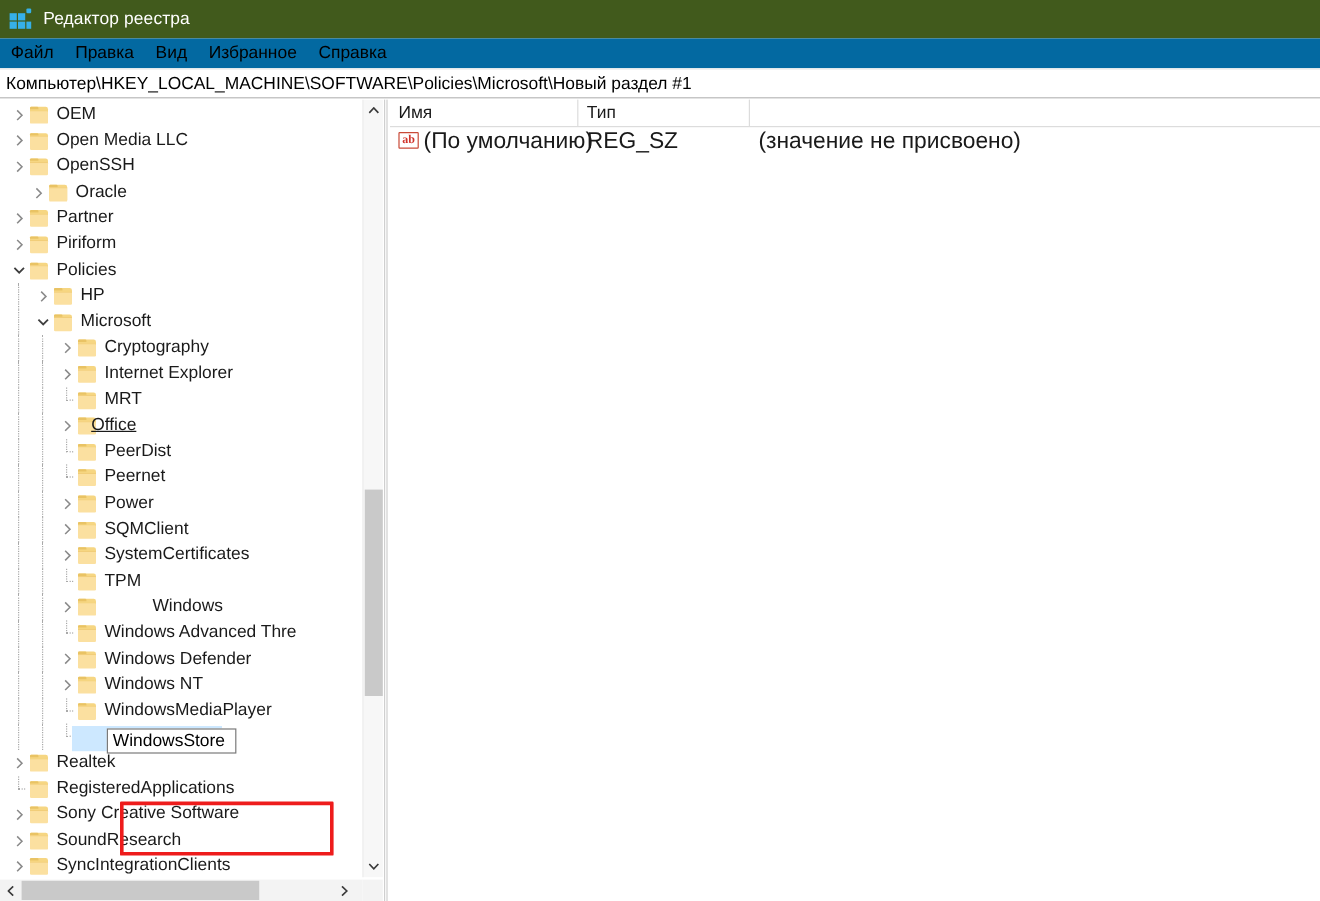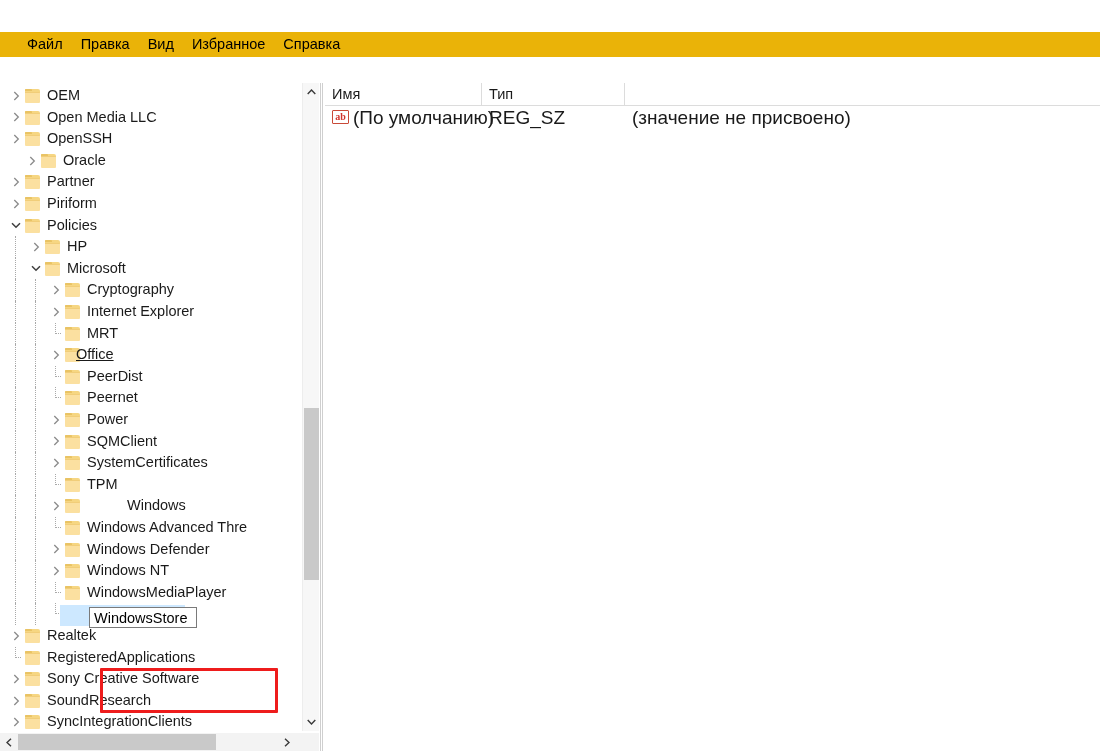--- a/index.html
+++ b/index.html
@@ -54,24 +54,24 @@
     font-size: 14.5px;
     letter-spacing: 0.1px;
     white-space: nowrap;
   }
 
   
   .menubar {
     position: absolute;
     left: 0; top: 32px;
     width: 1100px; height: 25px;
-    background: #eab308;
+    background: #0369a1;
     display: flex;
     align-items: center;
-    padding-left: 18px;
+    padding-left: 0;
     box-sizing: border-box;
   }
   .menu-item {
     font-size: 14.5px;
     color: #000000;
     padding: 2px 9px 3px 9px;
     white-space: nowrap;
     cursor: default;
   }
 
@@ -354,29 +354,43 @@
     text-align: center;
     font-family: "Liberation Serif", serif;
     border-radius: 1px;
   }
 </style>
 </head>
 <body>
 
 <div id="app">
 
+  <div class="titlebar">
+    <div class="app-icon">
+      <i class="b6"></i>
+        <i class="b1"></i>
+        <i class="b2"></i>
+        <i class="b3"></i>
+        <i class="b4"></i>
+        <i class="b5"></i>
+    </div>
+    <div class="title-text">Редактор реестра</div>
+  </div>
 
   <div class="menubar">
     <div class="menu-item">Файл</div>
     <div class="menu-item">Правка</div>
     <div class="menu-item">Вид</div>
     <div class="menu-item">Избранное</div>
     <div class="menu-item">Справка</div>
   </div>
 
+  <div class="addressbar">
+    <div class="address-text">Компьютер\HKEY_LOCAL_MACHINE\SOFTWARE\Policies\Microsoft\Новый раздел #1</div>
+  </div>
 
   <div class="content">
 
     <div class="tree-pane">
       <div class="tree-viewport">
         <div class="tree-list" id="tree-list">
             <div class="tree-row" style="position: absolute; left: 0px; top: 0px; width: 306px;">
               <div class="twisty" style="left: 8px;">
                 <svg width="7" height="10" viewBox="0 0 7 10">
                   <path d="M1.3 1 L5.3 5 L1.3 9" fill="none" stroke="#8a8a8a" stroke-width="1.3"></path>

